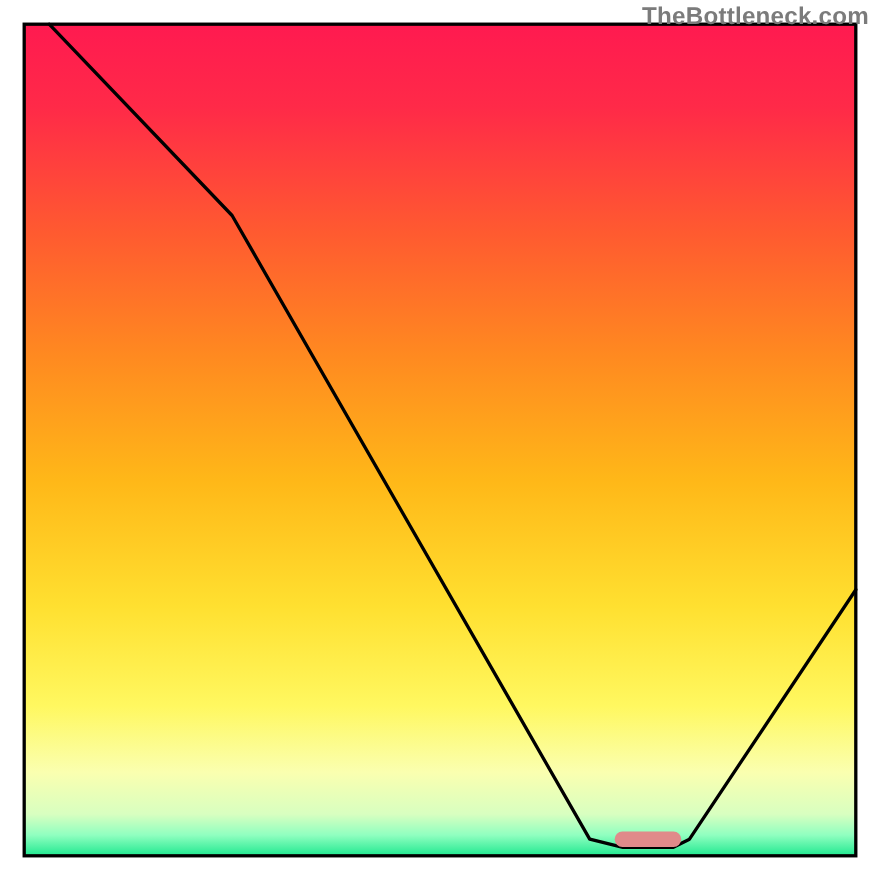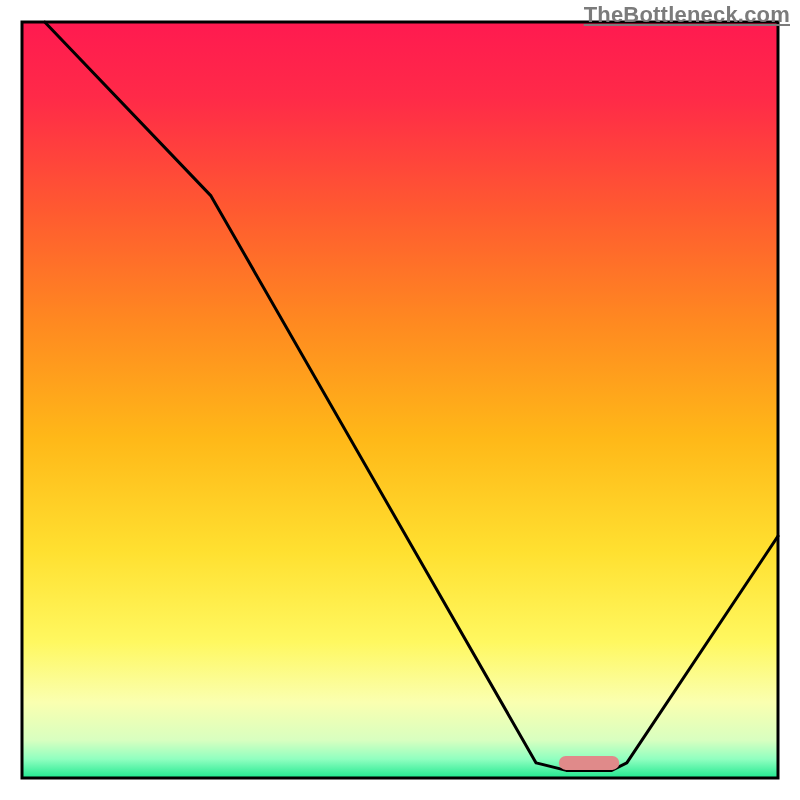--- a/index.html
+++ b/index.html
@@ -18,21 +18,20 @@
   }
   .watermark {
     position: absolute;
     top: 2px;
     right: 10px;
     font-size: 22px;
     font-weight: 600;
     color: #7b7b7b;
     letter-spacing: 0.2px;
     z-index: 10;
-    text-decoration: underline;
   }
   svg {
     display: block;
   }
 </style>
 </head>
 <body>
 
 <div class="canvas-wrap">
 

